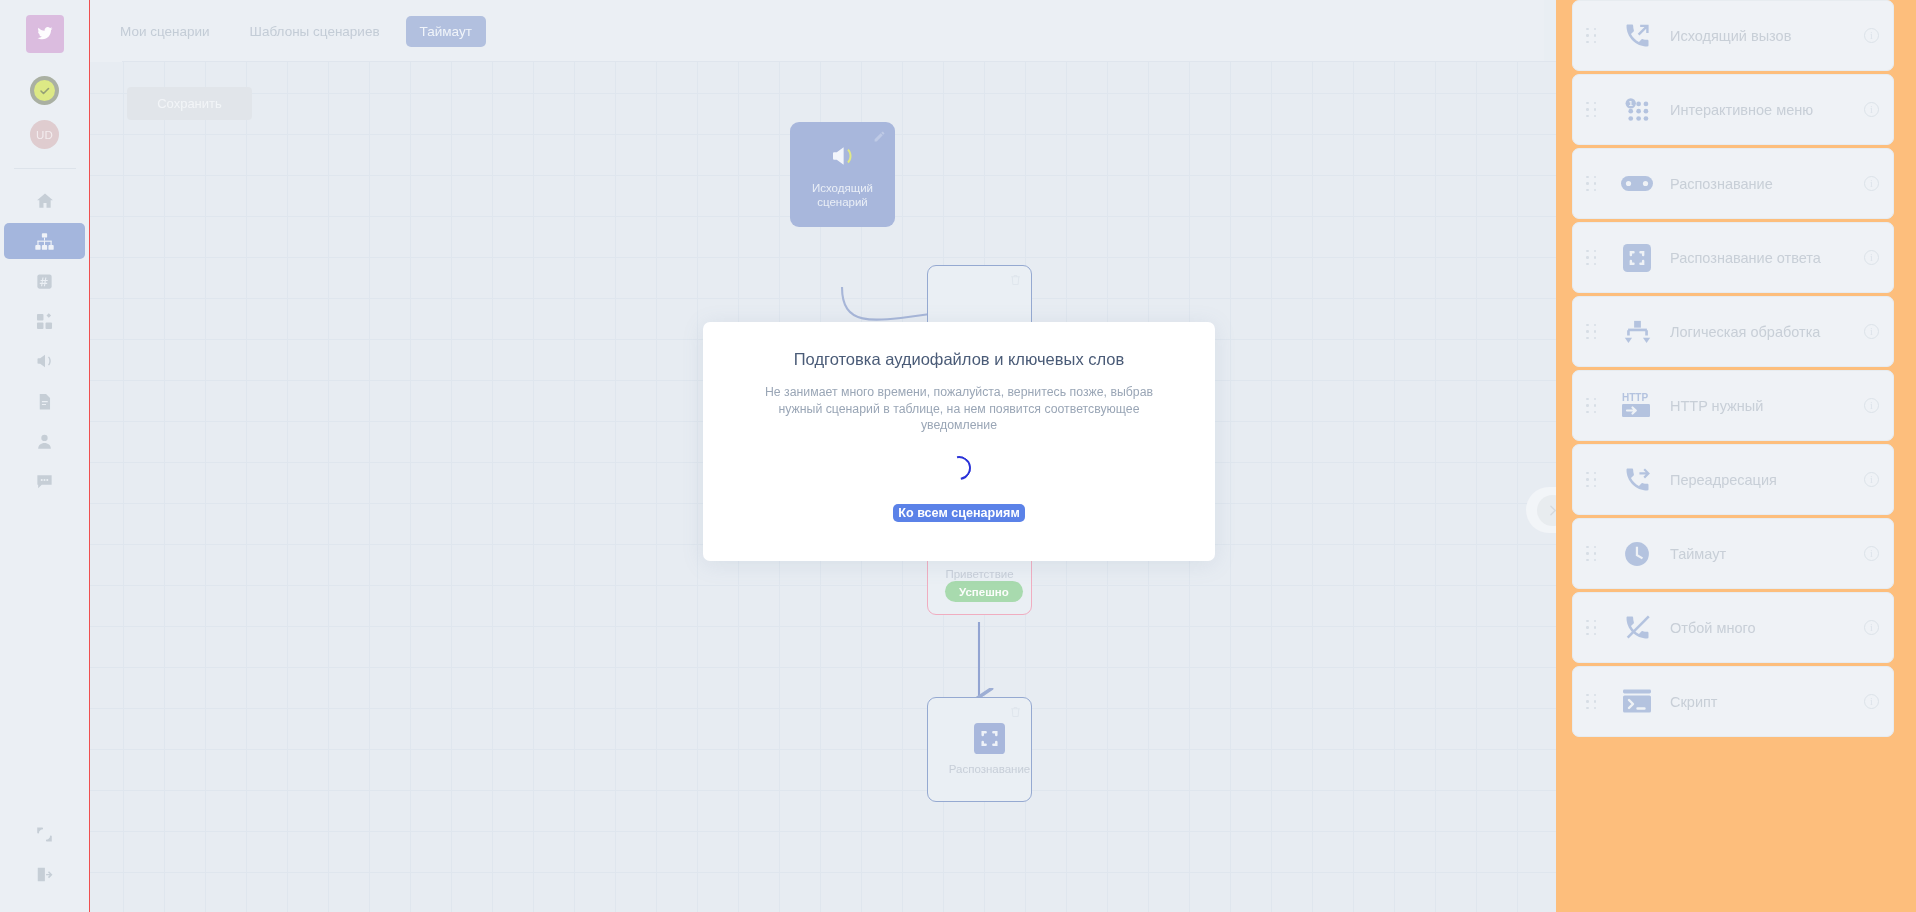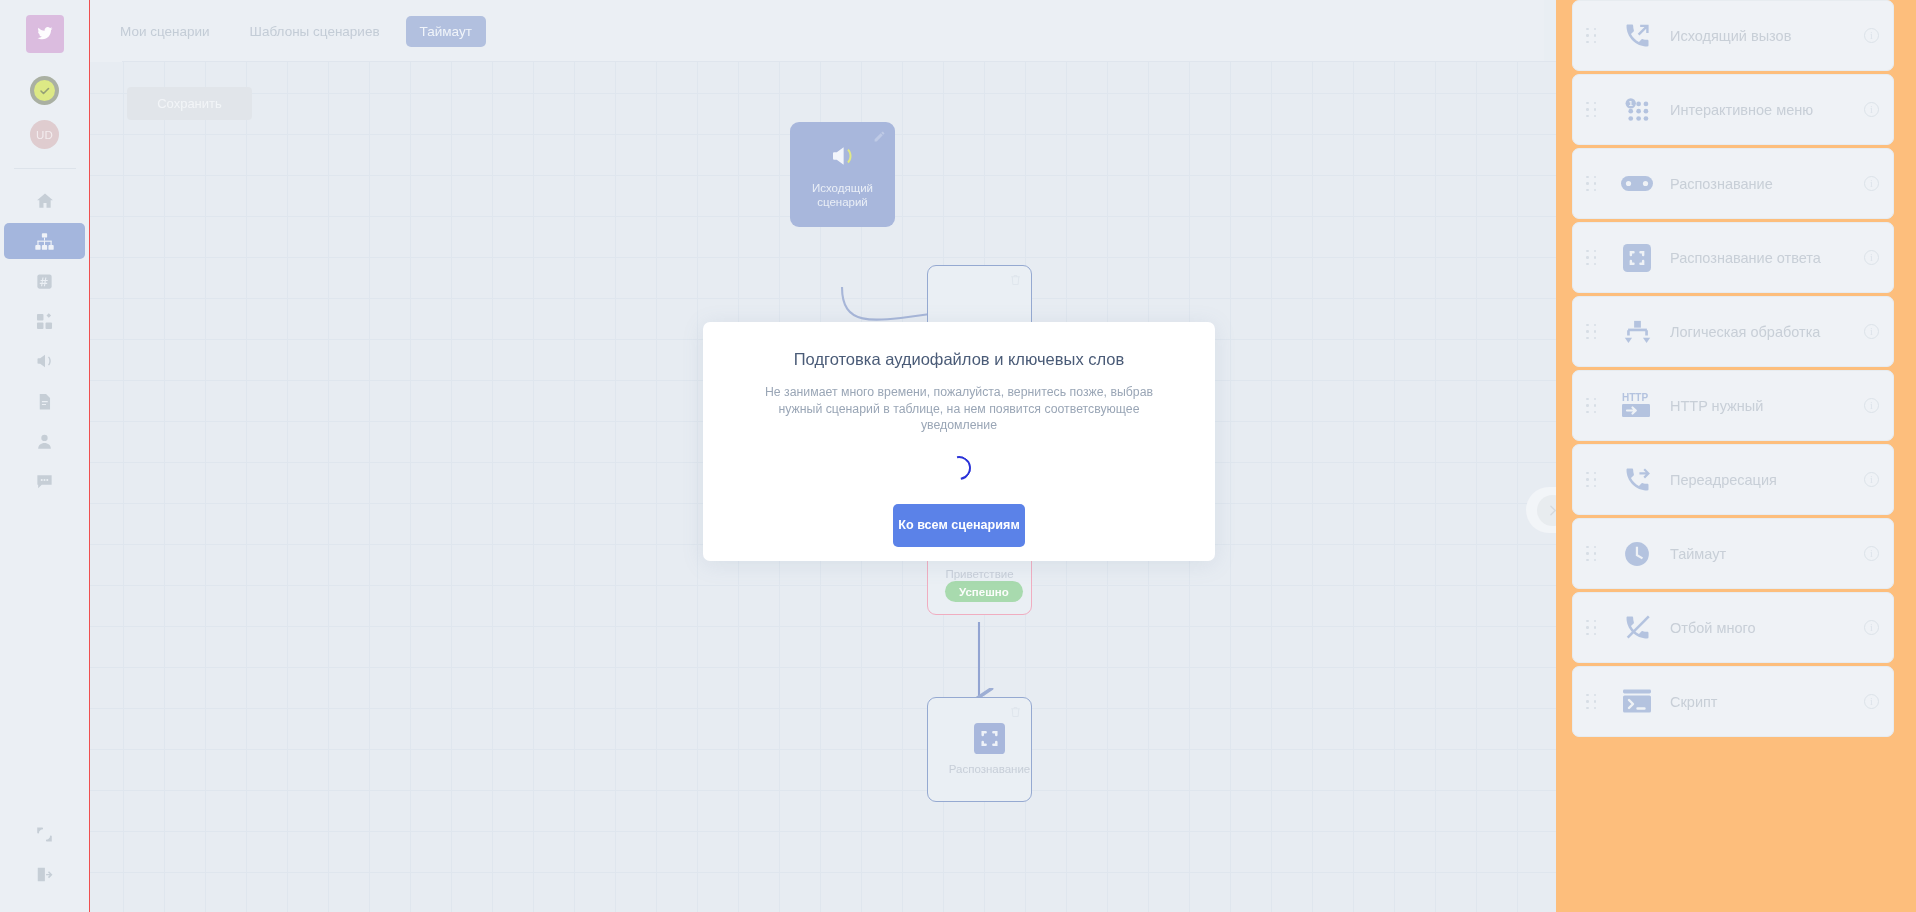--- a/index.html
+++ b/index.html
@@ -235,21 +235,21 @@
     margin-top: 22px;
     width: 24px; height: 24px;
     border: 2.4px solid transparent;
     border-top-color: #2a32d8;
     border-right-color: #2a32d8;
     border-radius: 50%;
     transform: rotate(35deg);
   }
   .modal-btn {
     margin-top: 24px;
-    width: 132px; height: 43px;
+    width: 132px; height: 18px;
     border: none; border-radius: 5px;
     background: #5b82e8; color: #ffffff;
     font-size: 12.6px; font-weight: bold;
     font-family: "Liberation Sans", sans-serif;
     cursor: pointer;
   }
 </style>
 </head>
 <body>
 

